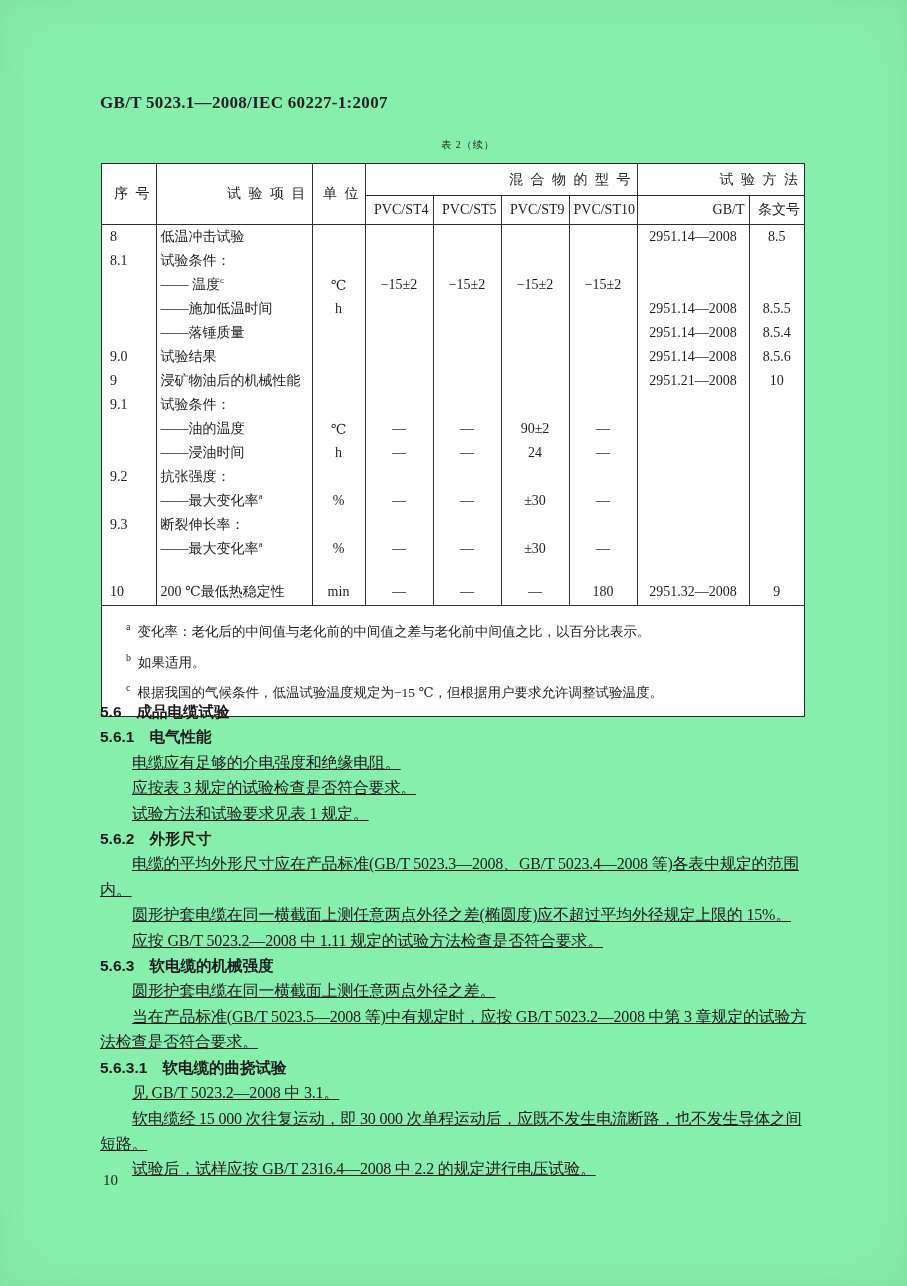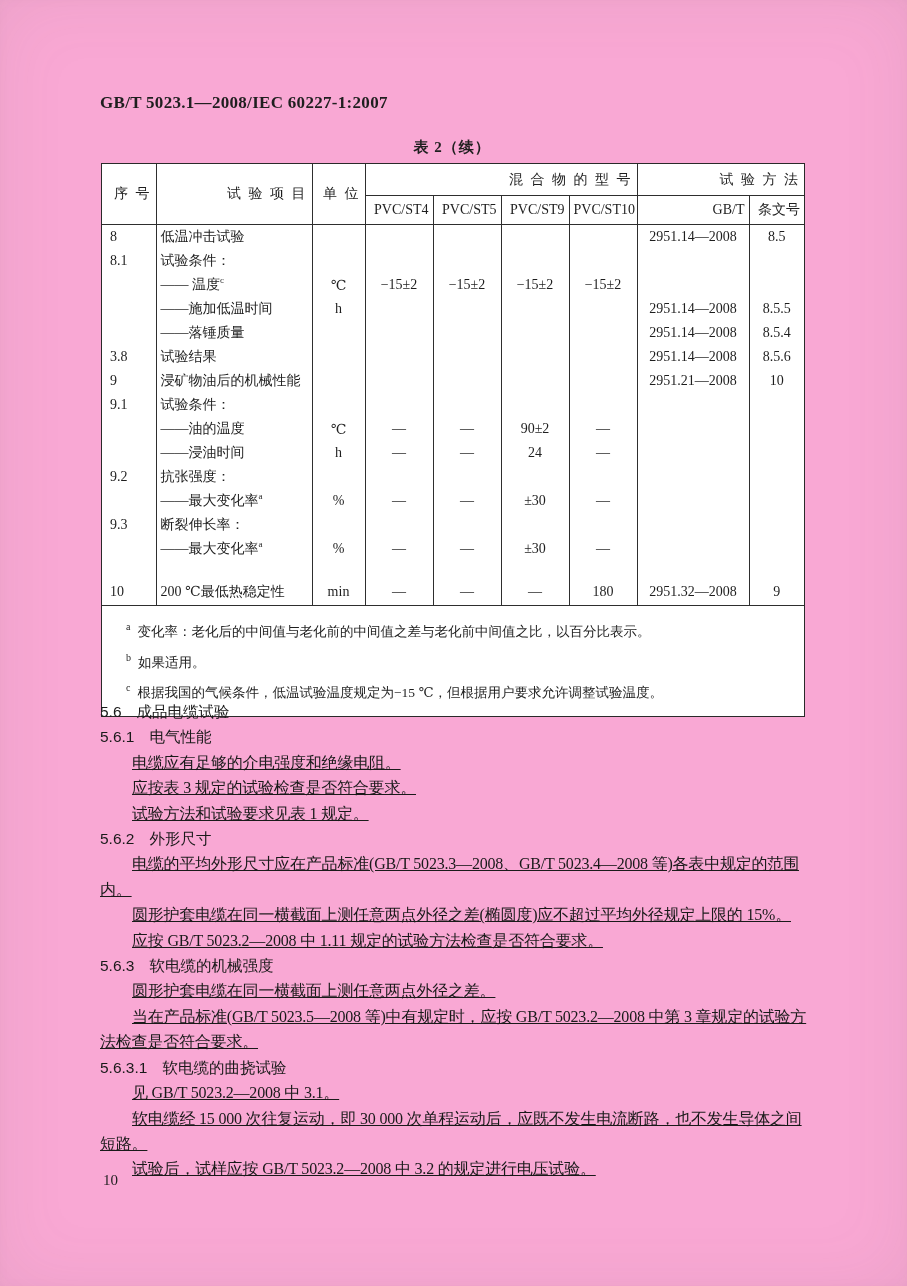--- a/index.html
+++ b/index.html
@@ -3,33 +3,33 @@
 <meta charset="utf-8">
 <style>
   html,body{margin:0;padding:0;}
   body{
     width:907px;height:1286px;
     background:#f7f7f5;
     font-family:"Liberation Serif","DejaVu Serif",serif;
     color:#1f1f1f;
   }
   .page{
-    position:relative;width:907px;height:1286px;background:#f9a8d4;overflow:hidden;
+    position:relative;width:907px;height:1286px;background:#86efac;overflow:hidden;
   }
   .page::before{
     content:'';position:absolute;inset:0;pointer-events:none;
     box-shadow:inset 0 0 70px rgba(95,95,85,.09), inset 0 0 10px rgba(120,120,110,.05);
   }
   .doc-header{
     position:absolute;left:100px;top:93px;
     font-weight:bold;font-size:17px;letter-spacing:.3px;
   }
   .table-caption{
-    position:absolute;left:101px;top:138px;width:702px;
-    text-align:center;font-size:15px;letter-spacing:1px;font-weight:bold;
+    position:absolute;left:117px;top:138px;width:702px;
+    text-align:center;font-size:10px;letter-spacing:1px;
   }
   .tablewrap{
     position:absolute;left:101px;top:163px;width:702px;
     border:1.5px solid #2a2a2a;background:#fff;
   }
   table{
     border-collapse:collapse;table-layout:fixed;width:702px;
     font-size:14px;color:#1e1e1e;
   }
   th,td{
@@ -55,21 +55,21 @@
   .fnline{white-space:nowrap;}
   .fnmark{font-size:10px;margin-right:7px;vertical-align:super;}
   .sections{
     position:absolute;left:100px;top:699px;width:708px;
     font-size:16px;line-height:25.4px;color:#1a1a1a;
     letter-spacing:-0.2px;
   }
   .sections p{margin:0;text-indent:32px;word-break:break-all;text-decoration:underline;}
   .heading{
     font-family:"Liberation Sans","DejaVu Sans",sans-serif;
-    font-weight:normal;font-size:15.5px;letter-spacing:0;
+    font-weight:bold;font-size:15.5px;letter-spacing:0;
   }
   .hnum{margin-right:15px;}
   .page-number{
     position:absolute;left:103px;top:1172px;font-size:15px;
   }
 </style>
 </head>
 <body>
 
 <div class="page">
@@ -158,21 +158,21 @@
             <td>——落锤质量</td>
             <td></td>
             <td></td>
             <td></td>
             <td></td>
             <td></td>
             <td>2951.14—2008</td>
             <td>8.5.4</td>
           </tr>
           <tr>
-            <td>3.8</td>
+            <td>9.0</td>
             <td>试验结果</td>
             <td></td>
             <td></td>
             <td></td>
             <td></td>
             <td></td>
             <td>2951.14—2008</td>
             <td>8.5.6</td>
           </tr>
           <tr>
@@ -303,18 +303,18 @@
       <div class="heading"><span class="hnum">5.6.2</span><span>外形尺寸</span></div>
       <p>电缆的平均外形尺寸应在产品标准(GB/T 5023.3—2008、GB/T 5023.4—2008 等)各表中规定的范围内。</p>
       <p>圆形护套电缆在同一横截面上测任意两点外径之差(椭圆度)应不超过平均外径规定上限的 15%。</p>
       <p>应按 GB/T 5023.2—2008 中 1.11 规定的试验方法检查是否符合要求。</p>
       <div class="heading"><span class="hnum">5.6.3</span><span>软电缆的机械强度</span></div>
       <p>圆形护套电缆在同一横截面上测任意两点外径之差。</p>
       <p>当在产品标准(GB/T 5023.5—2008 等)中有规定时，应按 GB/T 5023.2—2008 中第 3 章规定的试验方法检查是否符合要求。</p>
       <div class="heading"><span class="hnum">5.6.3.1</span><span>软电缆的曲挠试验</span></div>
       <p>见 GB/T 5023.2—2008 中 3.1。</p>
       <p>软电缆经 15 000 次往复运动，即 30 000 次单程运动后，应既不发生电流断路，也不发生导体之间短路。</p>
-      <p>试验后，试样应按 GB/T 5023.2—2008 中 3.2 的规定进行电压试验。</p>
+      <p>试验后，试样应按 GB/T 2316.4—2008 中 2.2 的规定进行电压试验。</p>
     </div>
 
   <div class="page-number">10</div>
 
 </div>
 
 </body></html>

